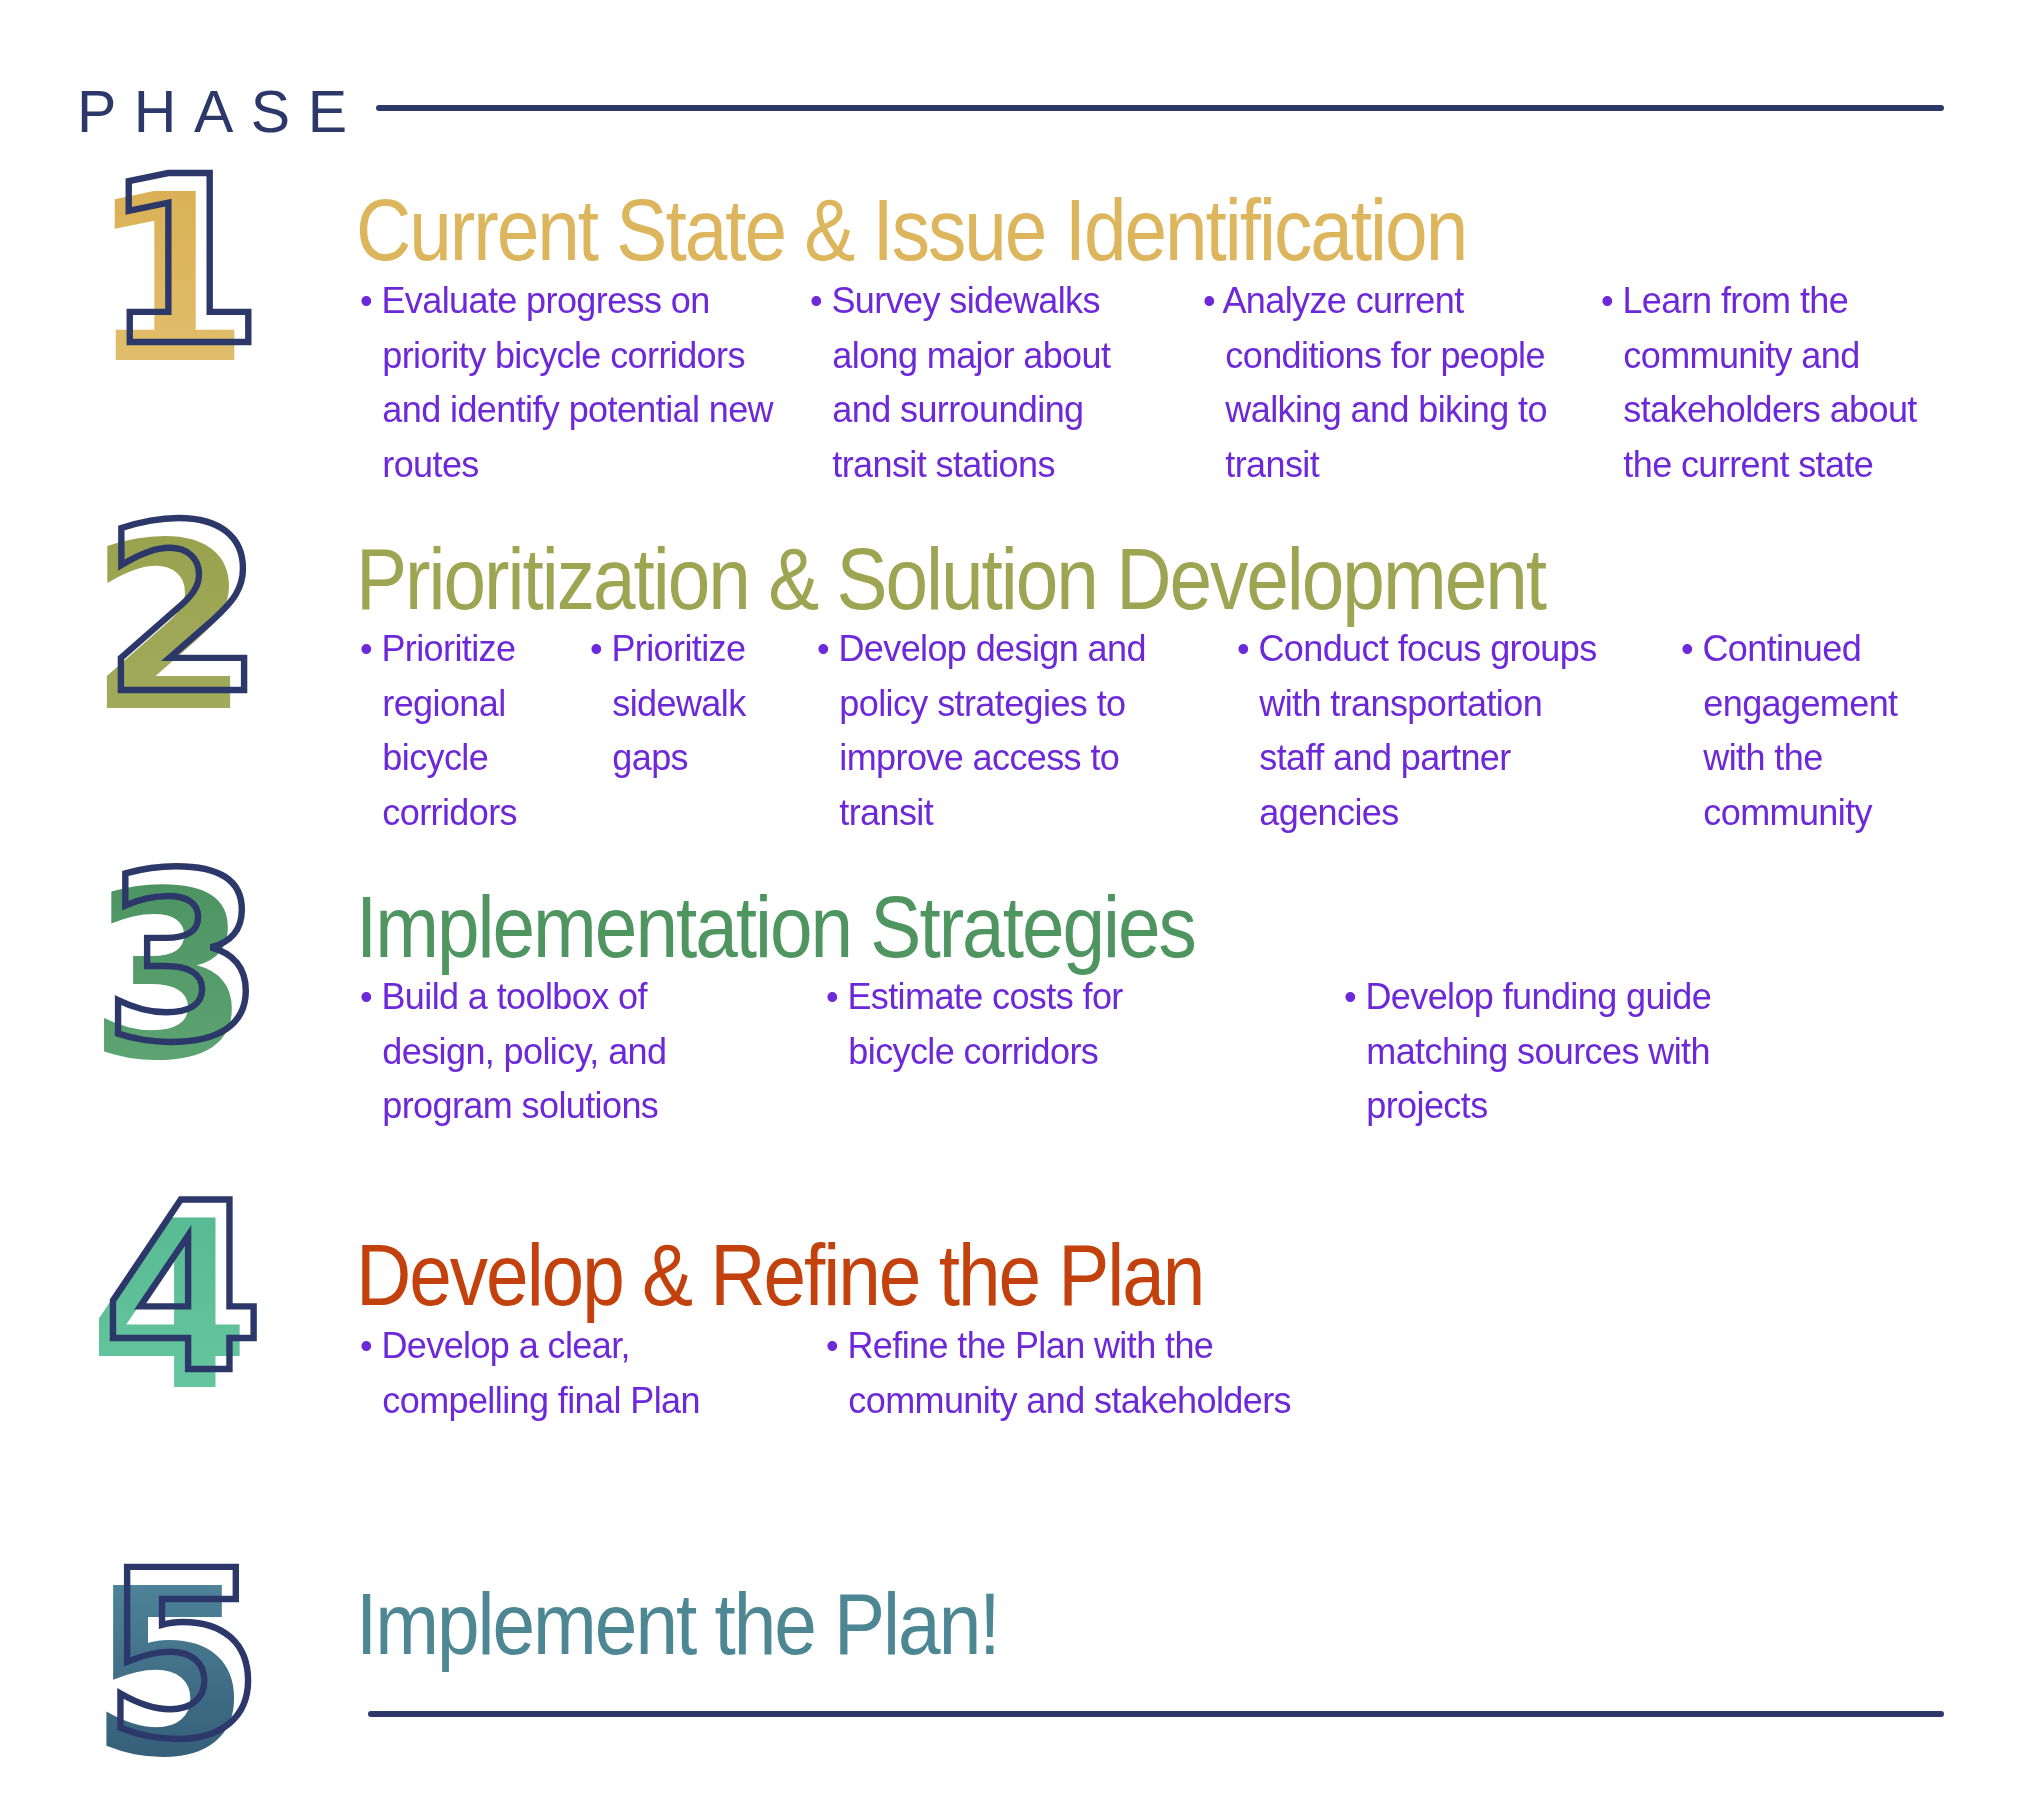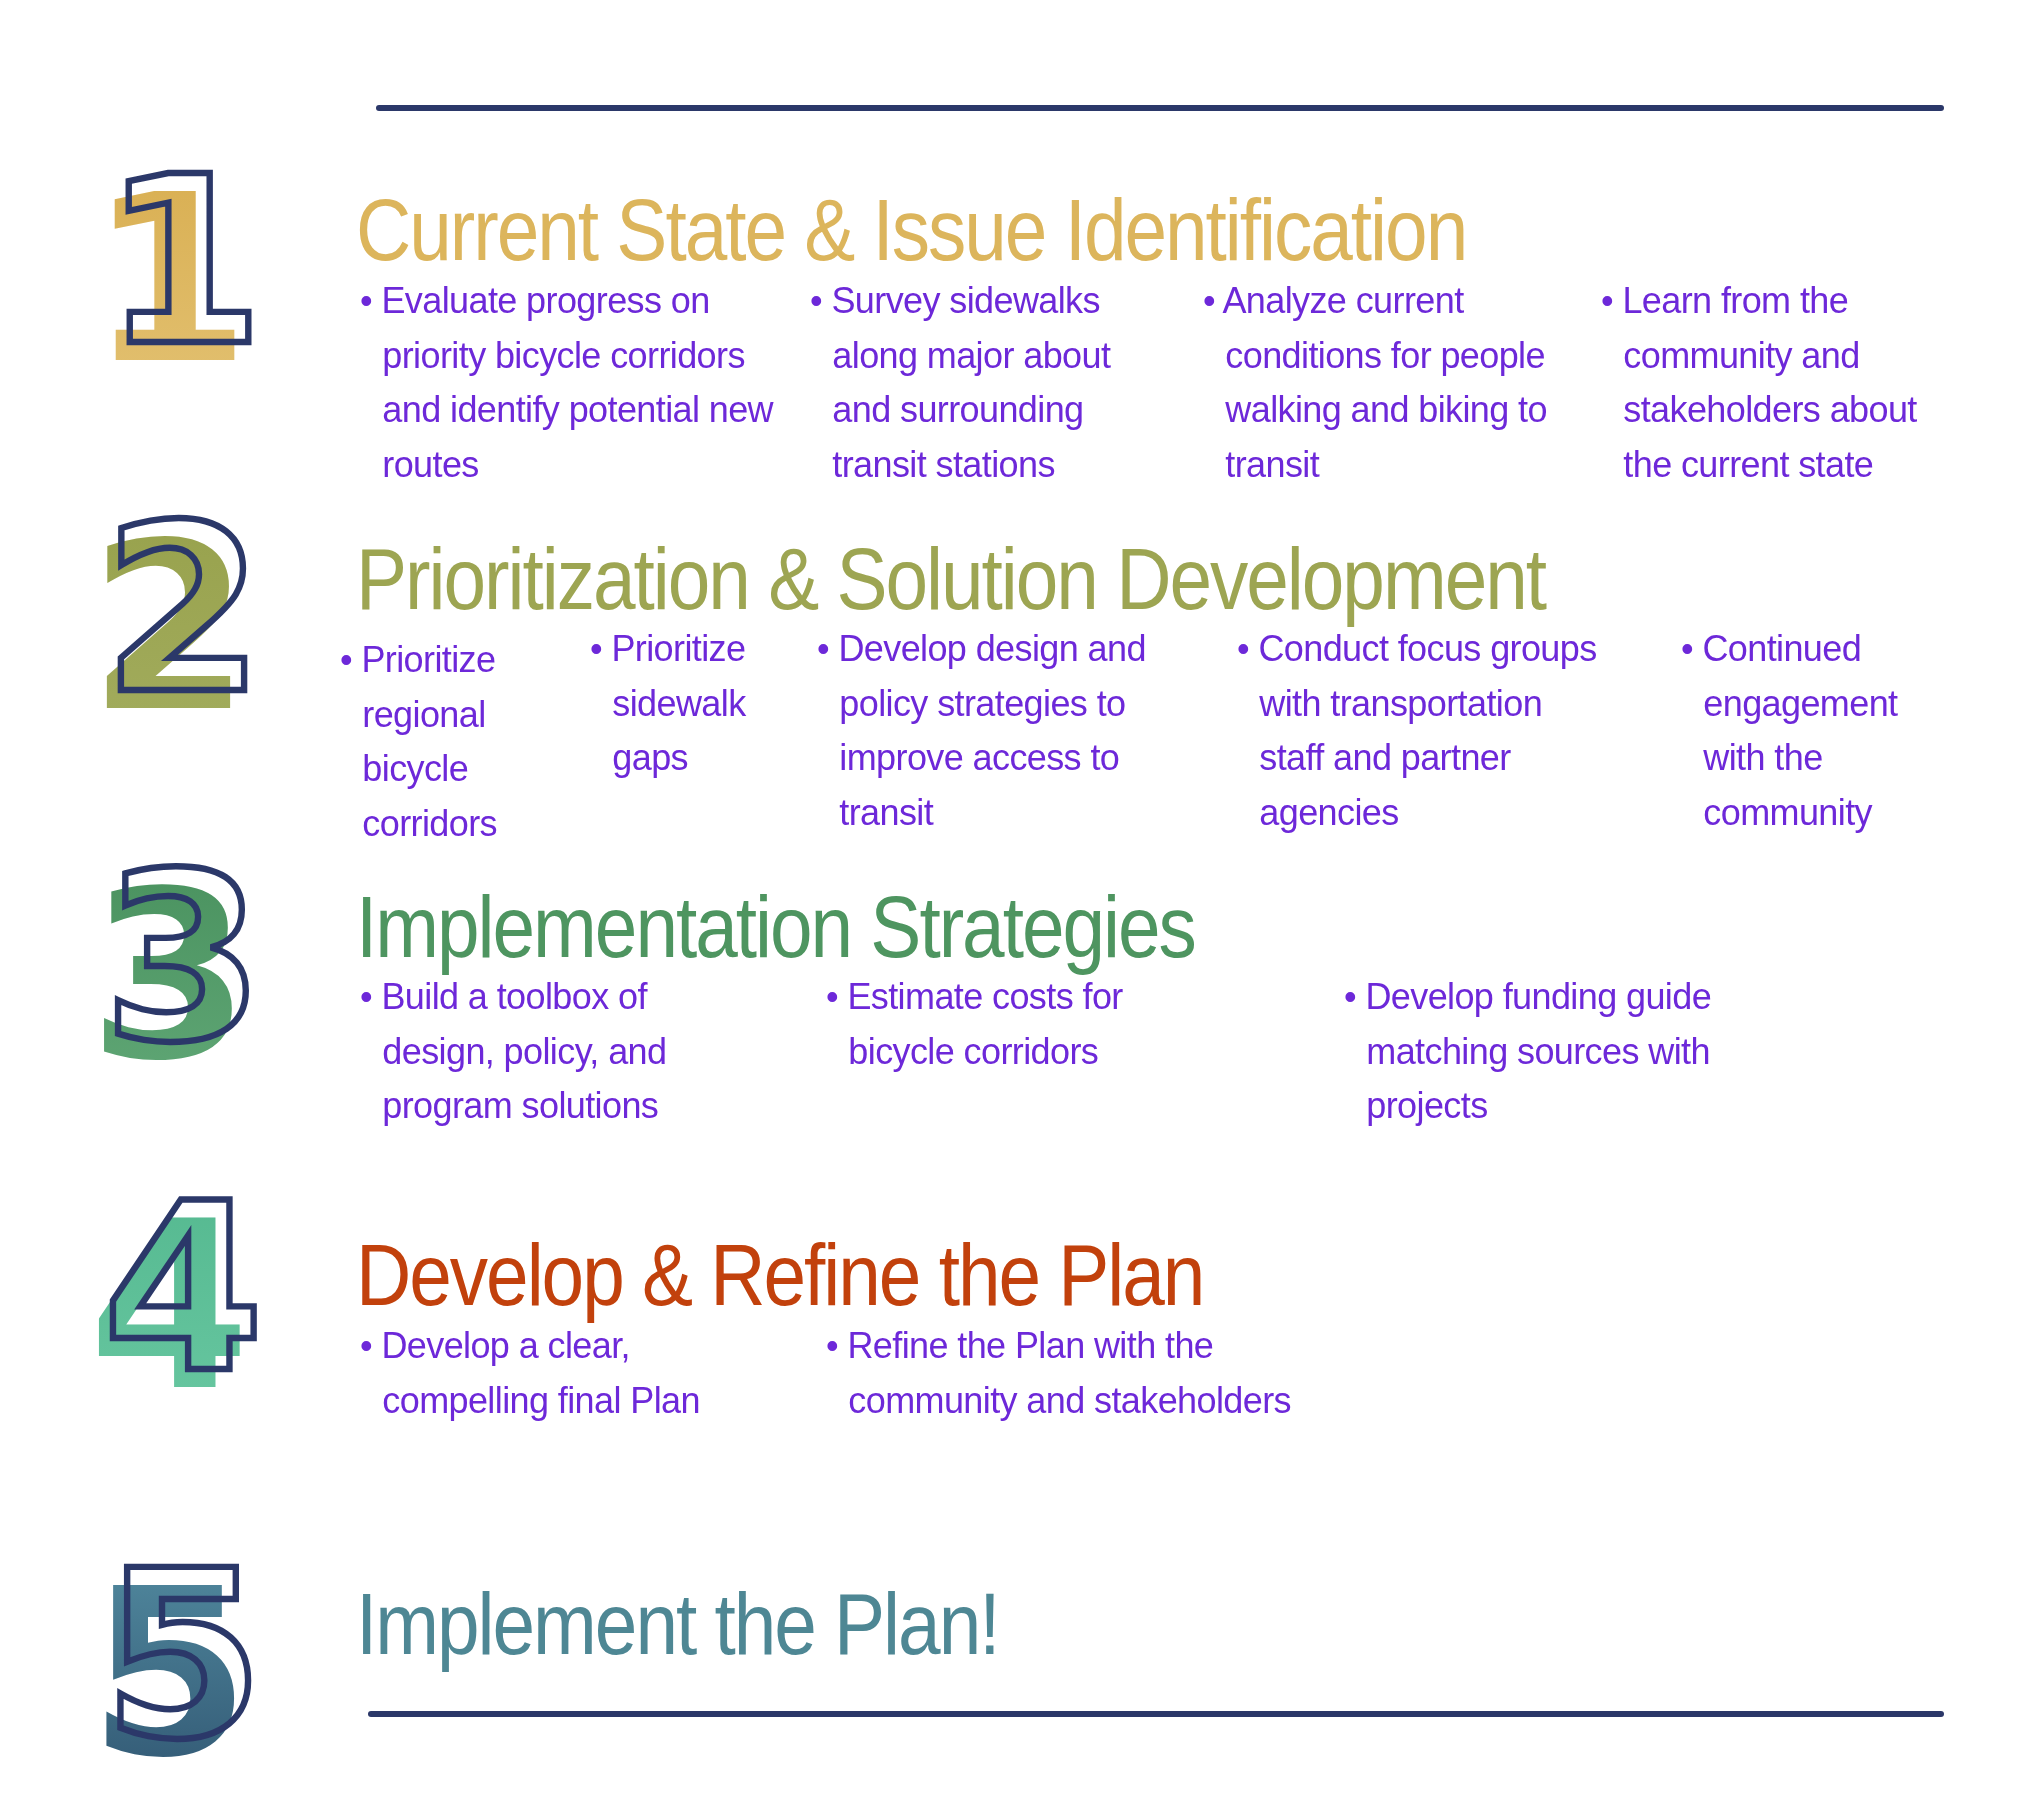--- a/index.html
+++ b/index.html
@@ -60,20 +60,21 @@
     letter-spacing:-0.6px;
     color:#6d28d9;
     text-indent:-0.62em;
     padding-left:0.62em;
   }
 </style>
 </head>
 <body>
 
 <div class="canvas">
+  <div class="phase-label">PHASE</div>
   <div class="rule top"></div>
   <div id="rows">
       <div class="num" style="top: 144px;"><svg width="198" height="250" viewBox="0 0 340 430">
           <defs>
             <linearGradient id="numgrad0" x1="0" y1="0" x2="0" y2="1">
               <stop offset="0" stop-color="#D8AD4F"></stop>
               <stop offset="1" stop-color="#E3C273"></stop>
             </linearGradient>
           </defs>
           <text class="numfill" x="150" y="372" fill="url(#numgrad0)">1</text>
@@ -88,21 +89,21 @@
           <defs>
             <linearGradient id="numgrad1" x1="0" y1="0" x2="0" y2="1">
               <stop offset="0" stop-color="#97A14B"></stop>
               <stop offset="1" stop-color="#A3AD5F"></stop>
             </linearGradient>
           </defs>
           <text class="numfill" x="150" y="372" fill="url(#numgrad1)">2</text>
           <text class="numline" x="174" y="340" fill="none" stroke="#2B3869">2</text>
         </svg></div>
       <div class="heading" style="top: 535px; color: rgb(157, 165, 82);"><span class="heading-inner">Prioritization &amp; Solution Development</span></div>
-      <div class="bullet" style="left: 340px; top: 622px; width: 175px; margin-top: 11px;">• Prioritize regional bicycle corridors</div>
+      <div class="bullet" style="left: 360px; top: 622px; width: 175px;">• Prioritize regional bicycle corridors</div>
       <div class="bullet" style="left: 590px; top: 622px; width: 175px;">• Prioritize sidewalk gaps</div>
       <div class="bullet" style="left: 817px; top: 622px; width: 373px;">• Develop design and policy strategies to improve access to transit</div>
       <div class="bullet" style="left: 1237px; top: 622px; width: 338px;">• Conduct focus groups with transportation staff and partner agencies</div>
       <div class="bullet" style="left: 1681px; top: 622px; width: 198px;">• Continued engagement with the community</div>
       <div class="num" style="top: 841px;"><svg width="198" height="250" viewBox="0 0 340 430">
           <defs>
             <linearGradient id="numgrad2" x1="0" y1="0" x2="0" y2="1">
               <stop offset="0" stop-color="#48905D"></stop>
               <stop offset="1" stop-color="#61A877"></stop>
             </linearGradient>

